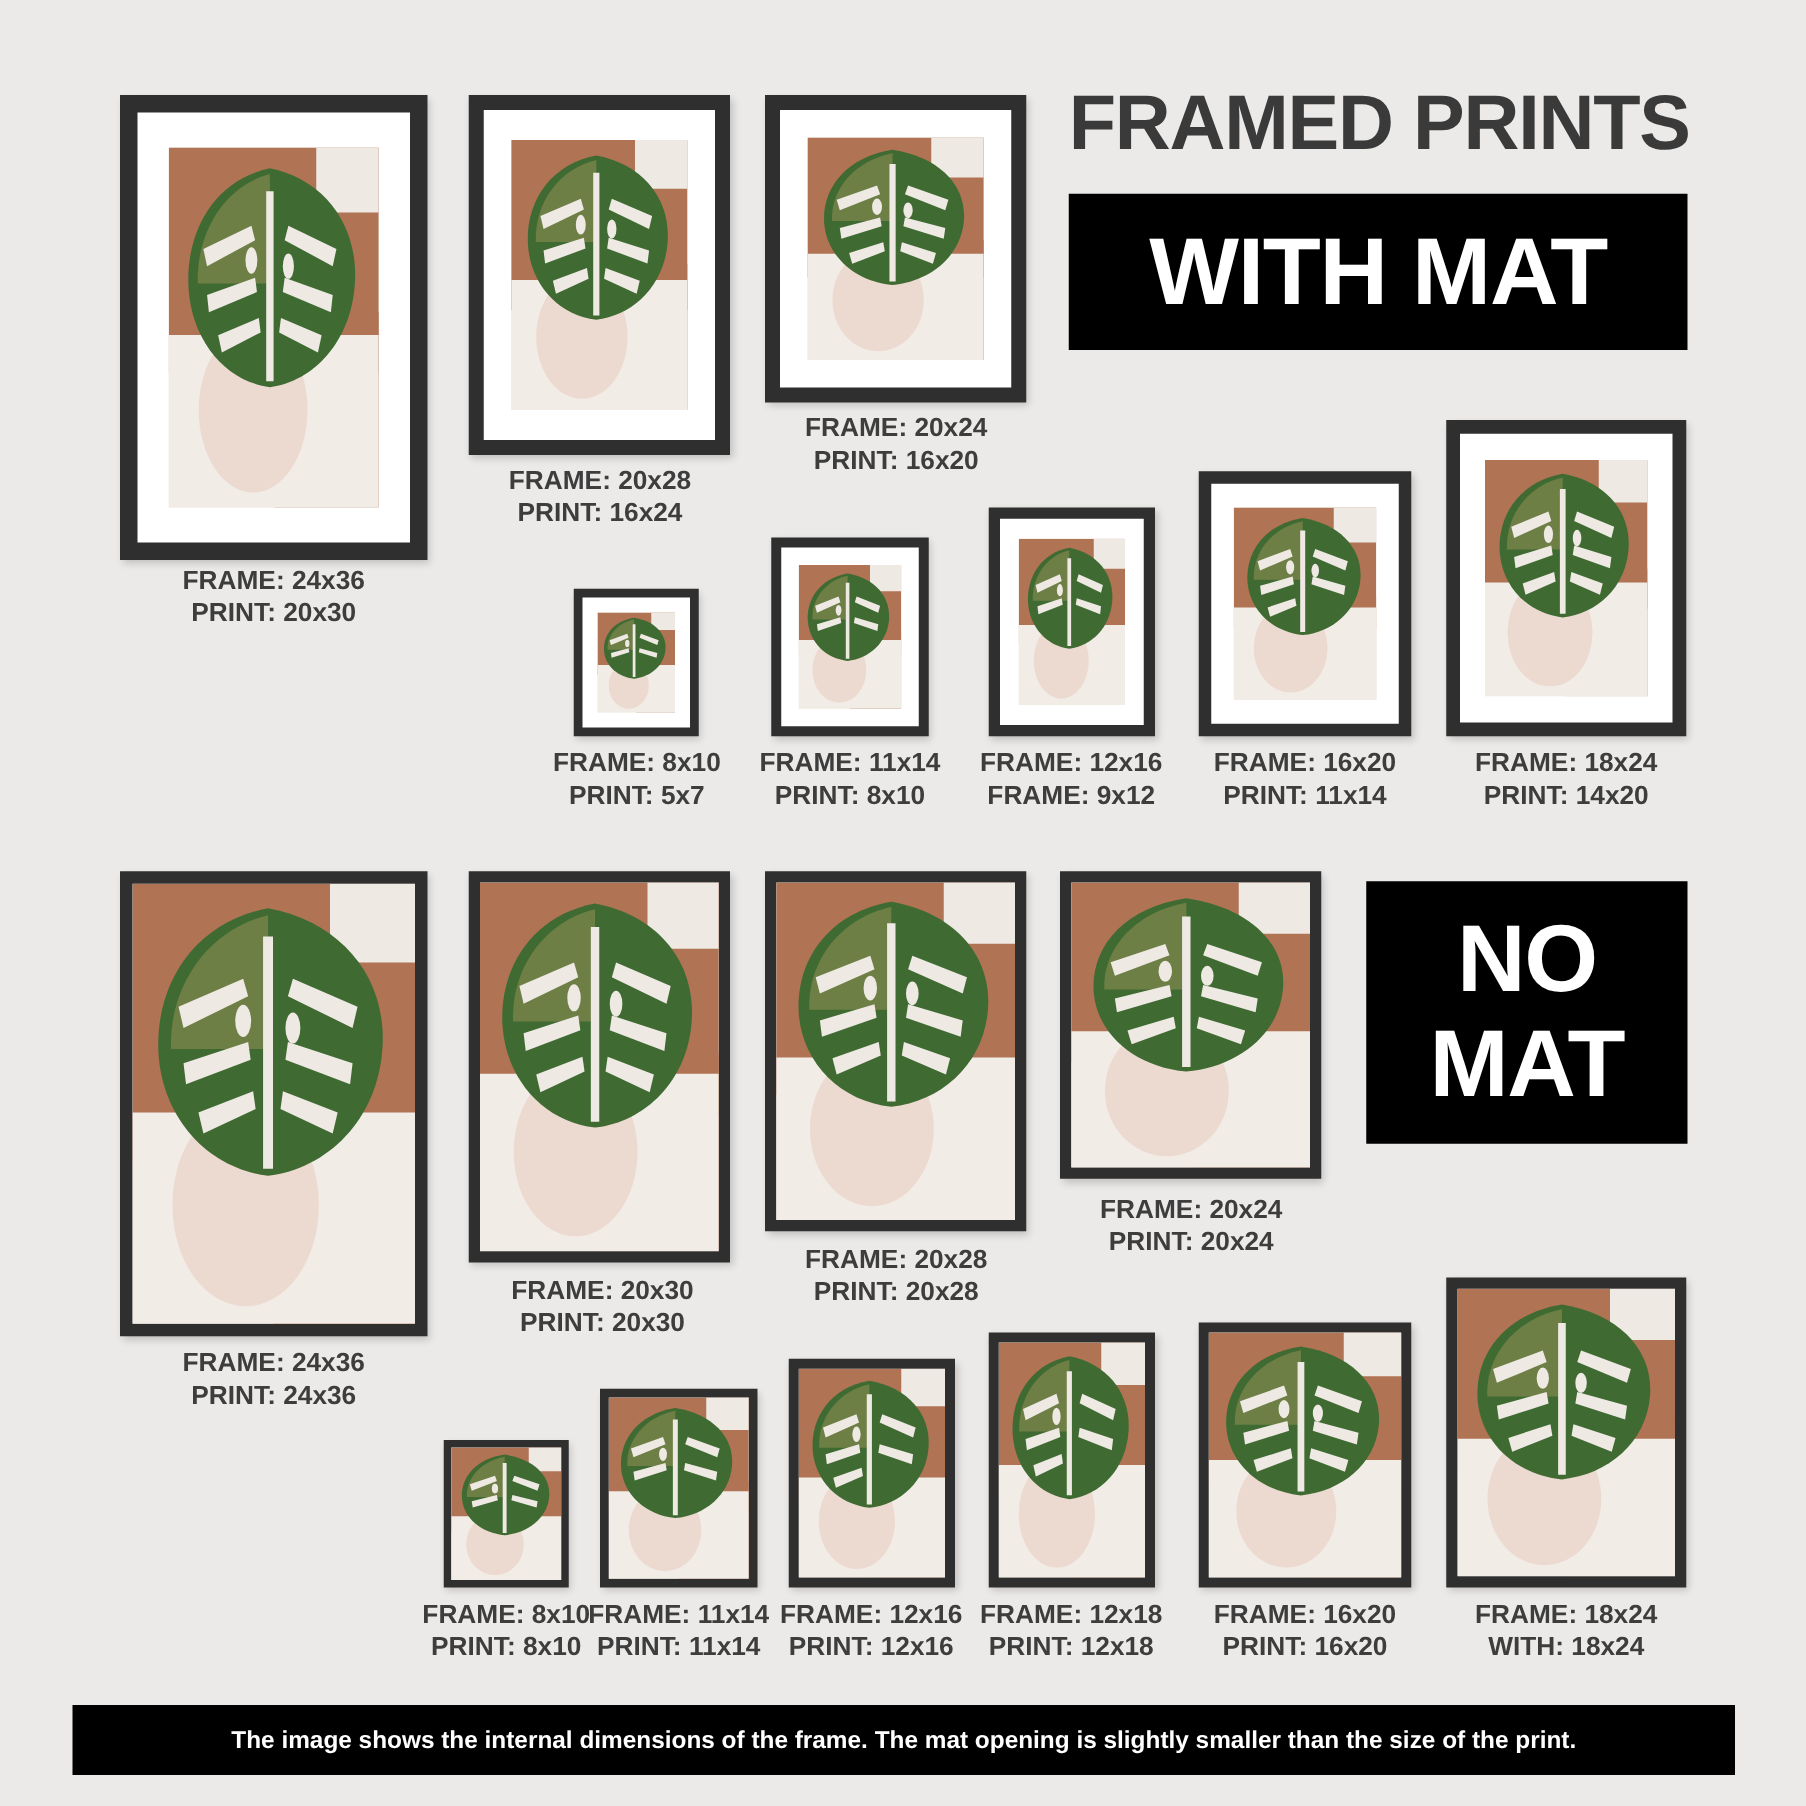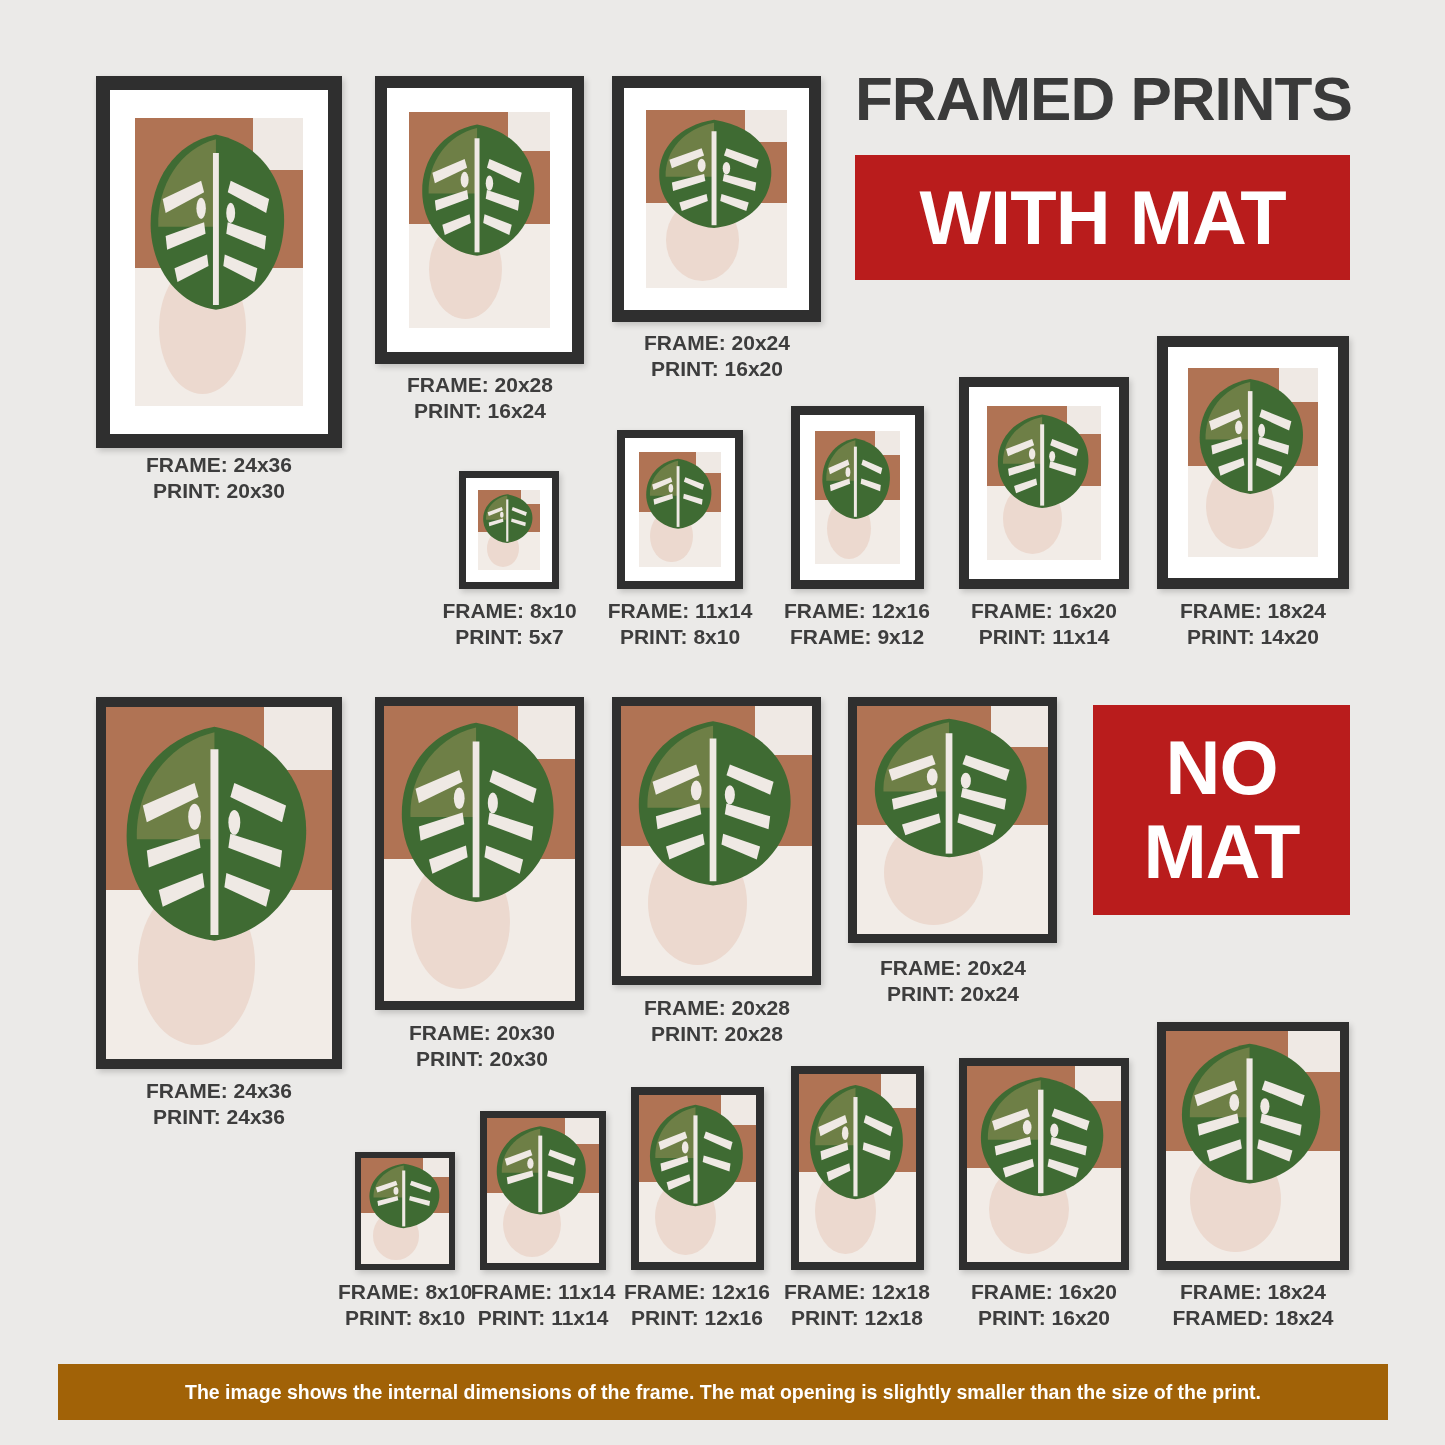--- a/index.html
+++ b/index.html
@@ -20,21 +20,21 @@
     letter-spacing:-1px;
     white-space:nowrap;
   }
   #framed-prints-title{
     left:855px; top:66px;
     font-size:62px;
     line-height:66px;
   }
   .banner{
     position:absolute;
-    background:#b91c1c;
+    background:#000000;
     color:#ffffff;
     font-weight:bold;
     display:flex;
     align-items:center;
     justify-content:center;
     letter-spacing:-1px;
   }
   #with-mat-banner{
     left:855px; top:155px;
     width:495px; height:125px;
@@ -105,21 +105,21 @@
     line-height:26px;
     white-space:nowrap;
   }
   .caption span{display:block;}
 
   
   #footer-bar{
     position:absolute;
     left:58px; bottom:25px;
     width:1330px; height:56px;
-    background:#a16207;
+    background:#000000;
     color:#fff;
     display:flex;align-items:center;justify-content:center;
     font-size:19.5px;
     font-weight:bold;
   }
 </style>
 </head>
 <body>
 
 <div class="stage">
@@ -677,20 +677,20 @@
             <path d="M78 60 L56 54 L55 59 L76 66 Z"></path>
             <ellipse cx="40" cy="34" rx="3.2" ry="4.6"></ellipse>
             <ellipse cx="60" cy="36" rx="3" ry="4.4"></ellipse>
           </g>
         </svg>
       </div>
     </div>
   </div>
   <div class="caption" style="left:1172px;top:1279px;width:162px;">
     <span>FRAME: 18x24</span>
-    <span>FRAMED: 18x24</span>
+    <span>WITH: 18x24</span>
   </div>
 
   <div id="footer-bar">
     <span>The image shows the internal dimensions of the frame. The mat opening is slightly smaller than the size of the print.</span>
   </div>
 
 </div>
 
 </body></html>

